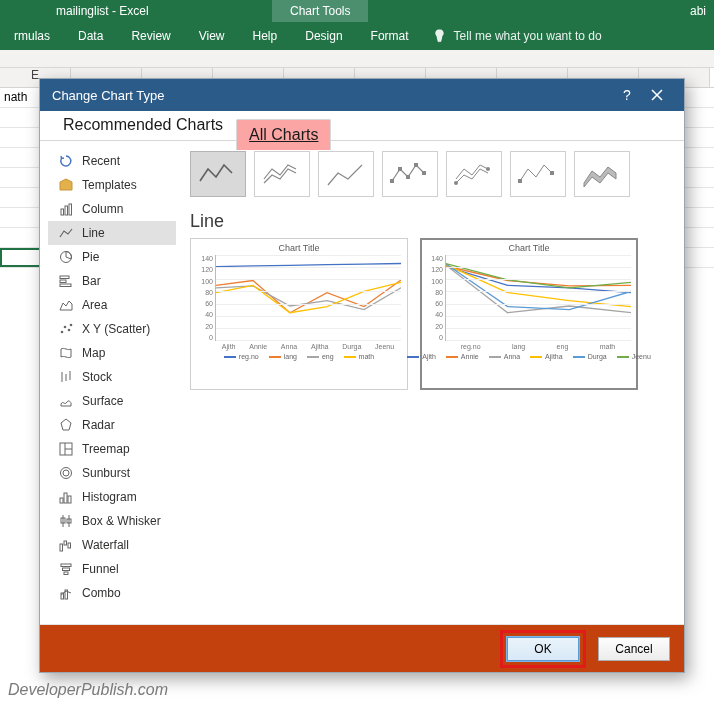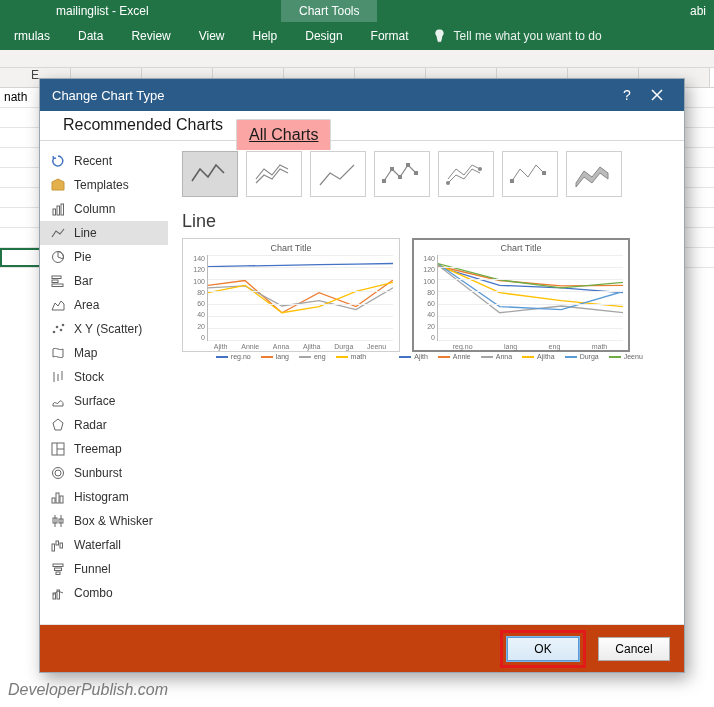--- a/index.html
+++ b/index.html
@@ -1,21 +1,21 @@
 <!DOCTYPE html>
 <html><head>
 <meta charset="utf-8">
 <style>
   * { box-sizing: border-box; margin: 0; padding: 0; font-family: 'Segoe UI', Tahoma, sans-serif; }
   body { width: 714px; height: 707px; background: #fff; overflow: hidden; position: relative; }
 
   .excel-bg { position: absolute; inset: 0; background: #fff; }
   .ribbon-title { height: 22px; background: #217346; display: flex; align-items: center; color: #fff; font-size: 12px; }
   .ribbon-title .filename { padding-left: 8px; margin-left: 48px; }
-  .ribbon-title .chart-tools { position: absolute; left: 272px; top: 0; height: 22px; display: flex; align-items: center; padding: 0 18px; background: #4b8f6f; color:#fff; font-size:12px;margin-left:9px;}
+  .ribbon-title .chart-tools { position: absolute; left: 272px; top: 0; height: 22px; display: flex; align-items: center; padding: 0 18px; background: #4b8f6f; color:#fff; font-size:12px;}
   .ribbon-title .user { position: absolute; right: 8px; }
   .ribbon-tabs { height: 28px; background: #217346; display: flex; align-items: center; gap: 0; color: #fff; font-size: 12px; }
   .ribbon-tabs .tab { padding: 0 14px; height: 100%; display:flex; align-items:center; cursor:pointer;}
   .ribbon-tabs .tell-me { margin-left: 10px; display:flex; align-items:center; gap:6px; opacity:.9; }
   .ribbon-tabs .bulb::before { content:"\1F4A1"; font-size:12px; color:#fff; filter: grayscale(1) brightness(2);}
   .ribbon-area { height: 18px; background:#f3f2f1; border-bottom:1px solid #d8d8d8;}
   .sheet { position: absolute; top: 68px; left:0; right:0; bottom:0; }
   .grid { width:100%; height:100%; }
   .col-headers { display:flex; height:20px; border-bottom:1px solid #d4d4d4;}
   .col-headers .ch { width:71px; border-right:1px solid #d4d4d4; text-align:center; font-size:12px; color:#444; background:#f3f2f1;}
@@ -26,36 +26,36 @@
 
   
   .dialog { position:absolute; left:39px; top:78px; width:646px; height:595px; background:#fff; border:1px solid #9aa7b0; box-shadow: 4px 6px 16px rgba(0,0,0,.35); display:flex; flex-direction:column;}
   .dlg-title { height:32px; background:#2b5b88; color:#fff; display:flex; align-items:center; padding:0 12px; font-size:13px;}
   .dlg-title .spacer { flex:1; }
   .tbtn { width:30px; height:32px; display:flex; align-items:center; justify-content:center; cursor:pointer; color:#fff; font-size:14px;}
 
   .dlg-tabs { height:30px; display:flex; align-items:flex-end; padding:0 10px; background:#fff; border-bottom:1px solid #d8d8d8;}
   .dlg-tab { padding:6px 12px; font-size:16px; color:#1a1a1a; border:1px solid transparent; border-bottom:none; cursor:pointer;}
   .dlg-tab.active { border-color:#d8d8d8; background:#fca5a5; border-radius:2px 2px 0 0; position:relative; top:10px;text-decoration:underline;}
-  .dlg-body { flex:1; display:flex; background:#fff;}
+  .dlg-body { flex:1; display:flex; background:#fff;margin-left:8px;}
   .sidebar { width:128px; padding:8px 0; overflow:auto;}
   .sb-item { display:flex; align-items:center; gap:8px; padding:4px 10px; font-size:12px; color:#323130; cursor:pointer; height:24px;}
   .sb-item.selected { background:#e1e1e1;}
   .sb-item .ico { width:16px; height:16px; display:flex; align-items:center; justify-content:center; color:#5b5b5b;}
   .sb-item .lbl {white-space:nowrap;}
 
   .main { flex:1; padding:10px 14px; }
   .subtype-row { display:flex; gap:8px; }
   .subtype { width:56px; height:46px; border:1px solid #cfcfcf; display:flex; align-items:center; justify-content:center; cursor:pointer; background:#fff;}
   .subtype.selected { background:#d9d9d9; border-color:#b5b5b5;}
   .subtype svg { width:40px; height:30px; }
   .chart-name { margin:14px 0 6px; font-size:18px; color:#3b3b3b;}
 
   .previews { display:flex; gap:12px;}
-  .preview { width:218px; height:114px; border:1px solid #cfcfcf; padding:4px 2px; position:relative; font-size:8px; color:#555;}
+  .preview { width:218px; height:152px; border:1px solid #cfcfcf; padding:4px 2px; position:relative; font-size:8px; color:#555;}
   .preview.selected { border:2px solid #8a8a8a; padding:3px 1px;}
   .preview .pt { text-align:center; font-size:9px; color:#595959; margin-bottom:2px;}
   .axis-area { position:relative; width:100%; height:86px; }
   .yaxis { position:absolute; left:2px; top:0; bottom:0; width:18px; display:flex; flex-direction:column; justify-content:space-between; font-size:7px; color:#777; text-align:right;}
   .plot { position:absolute; left:22px; right:4px; top:0; bottom:0; border-left:1px solid #bbb; border-bottom:1px solid #bbb;}
   .plot .grid-line { position:absolute; left:0; right:0; height:0; border-top:1px solid #eee;}
   .xaxis { display:flex; justify-content:space-around; font-size:7px; color:#777; margin-left:22px; margin-right:4px; margin-top:2px;}
   .legend { display:flex; justify-content:center; gap:10px; font-size:7px; color:#666; margin-top:3px;}
   .legend .lg { display:flex; align-items:center; gap:3px;}
   .legend .sw { width:12px; height:0; border-top:2px solid;}

